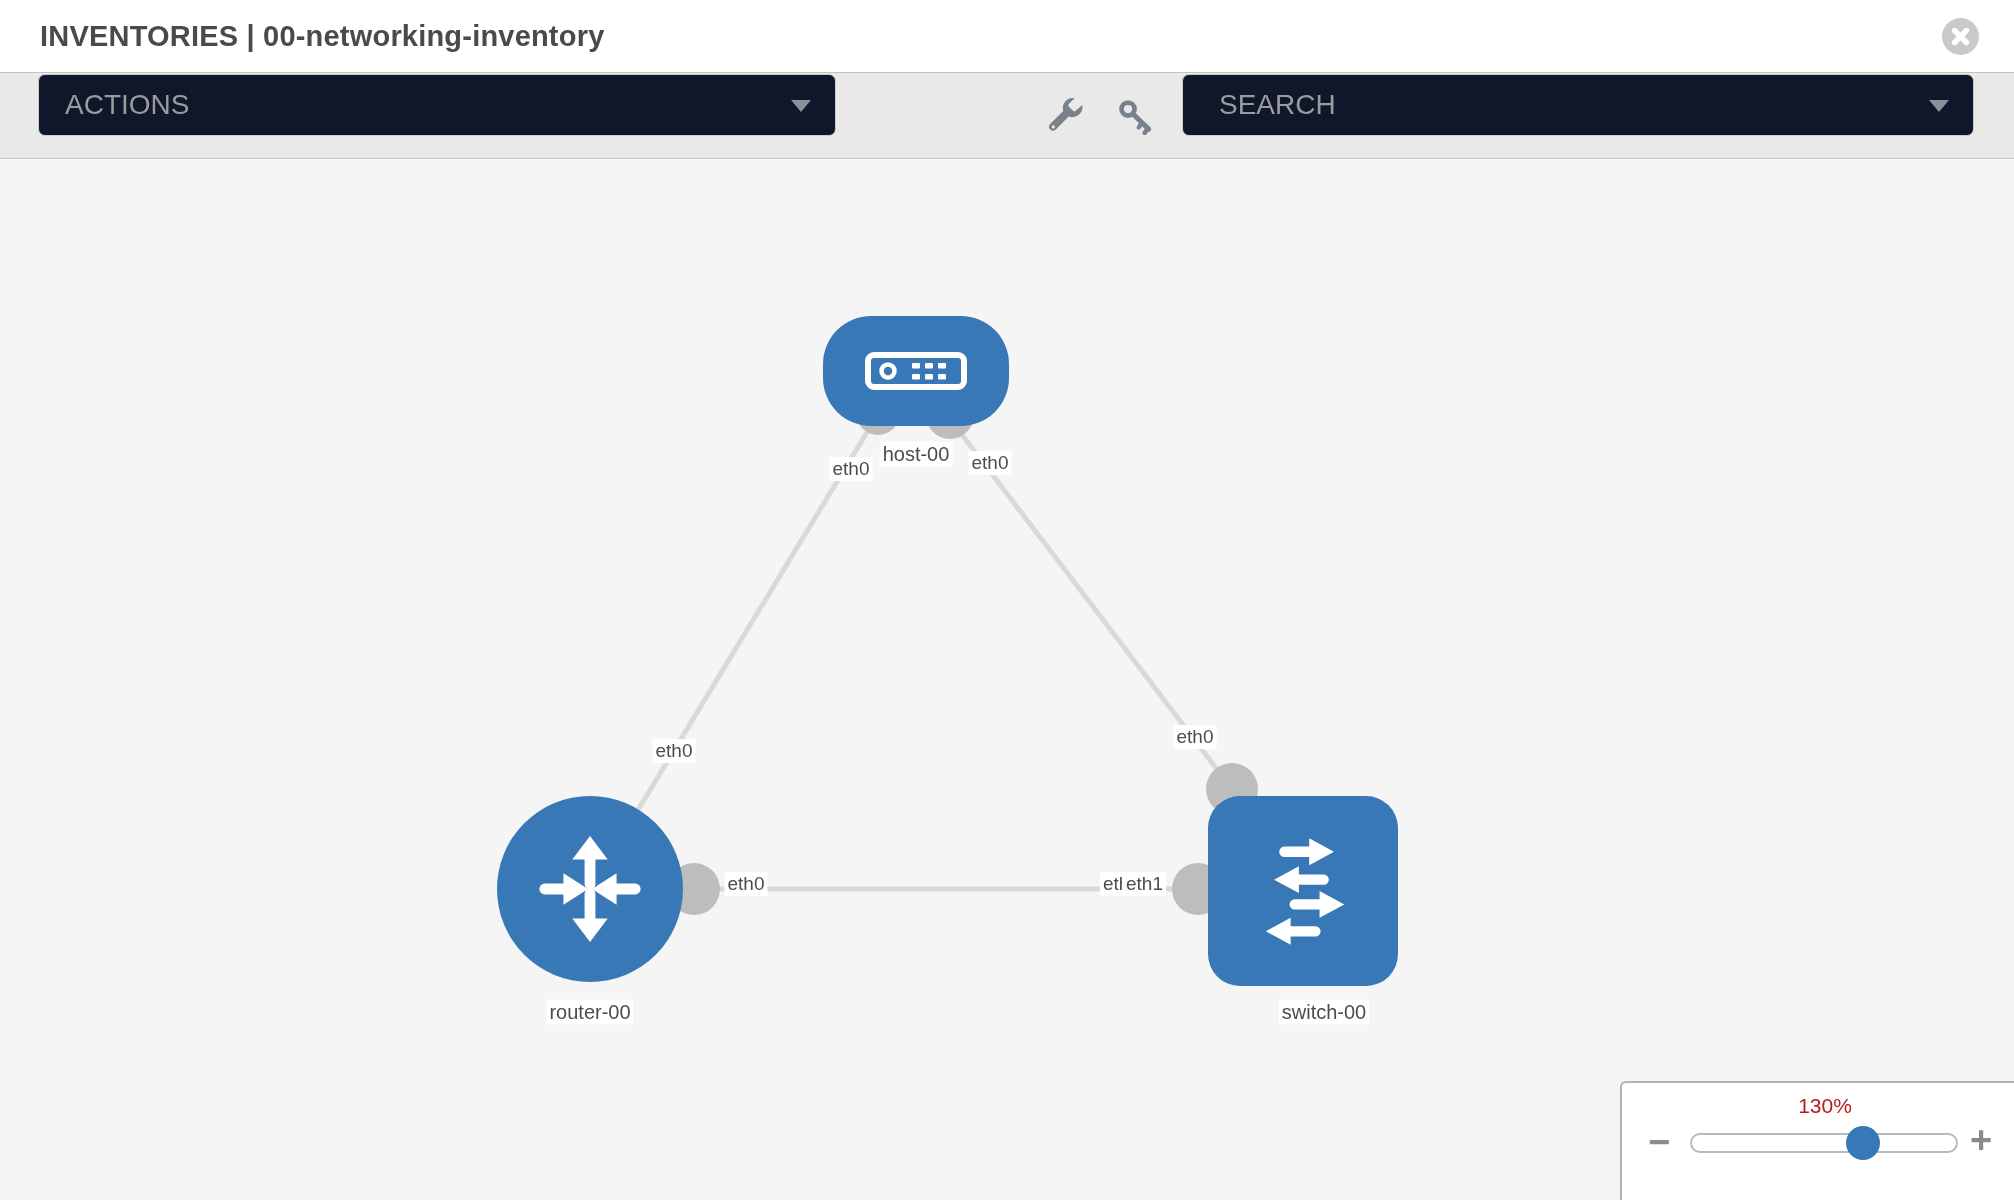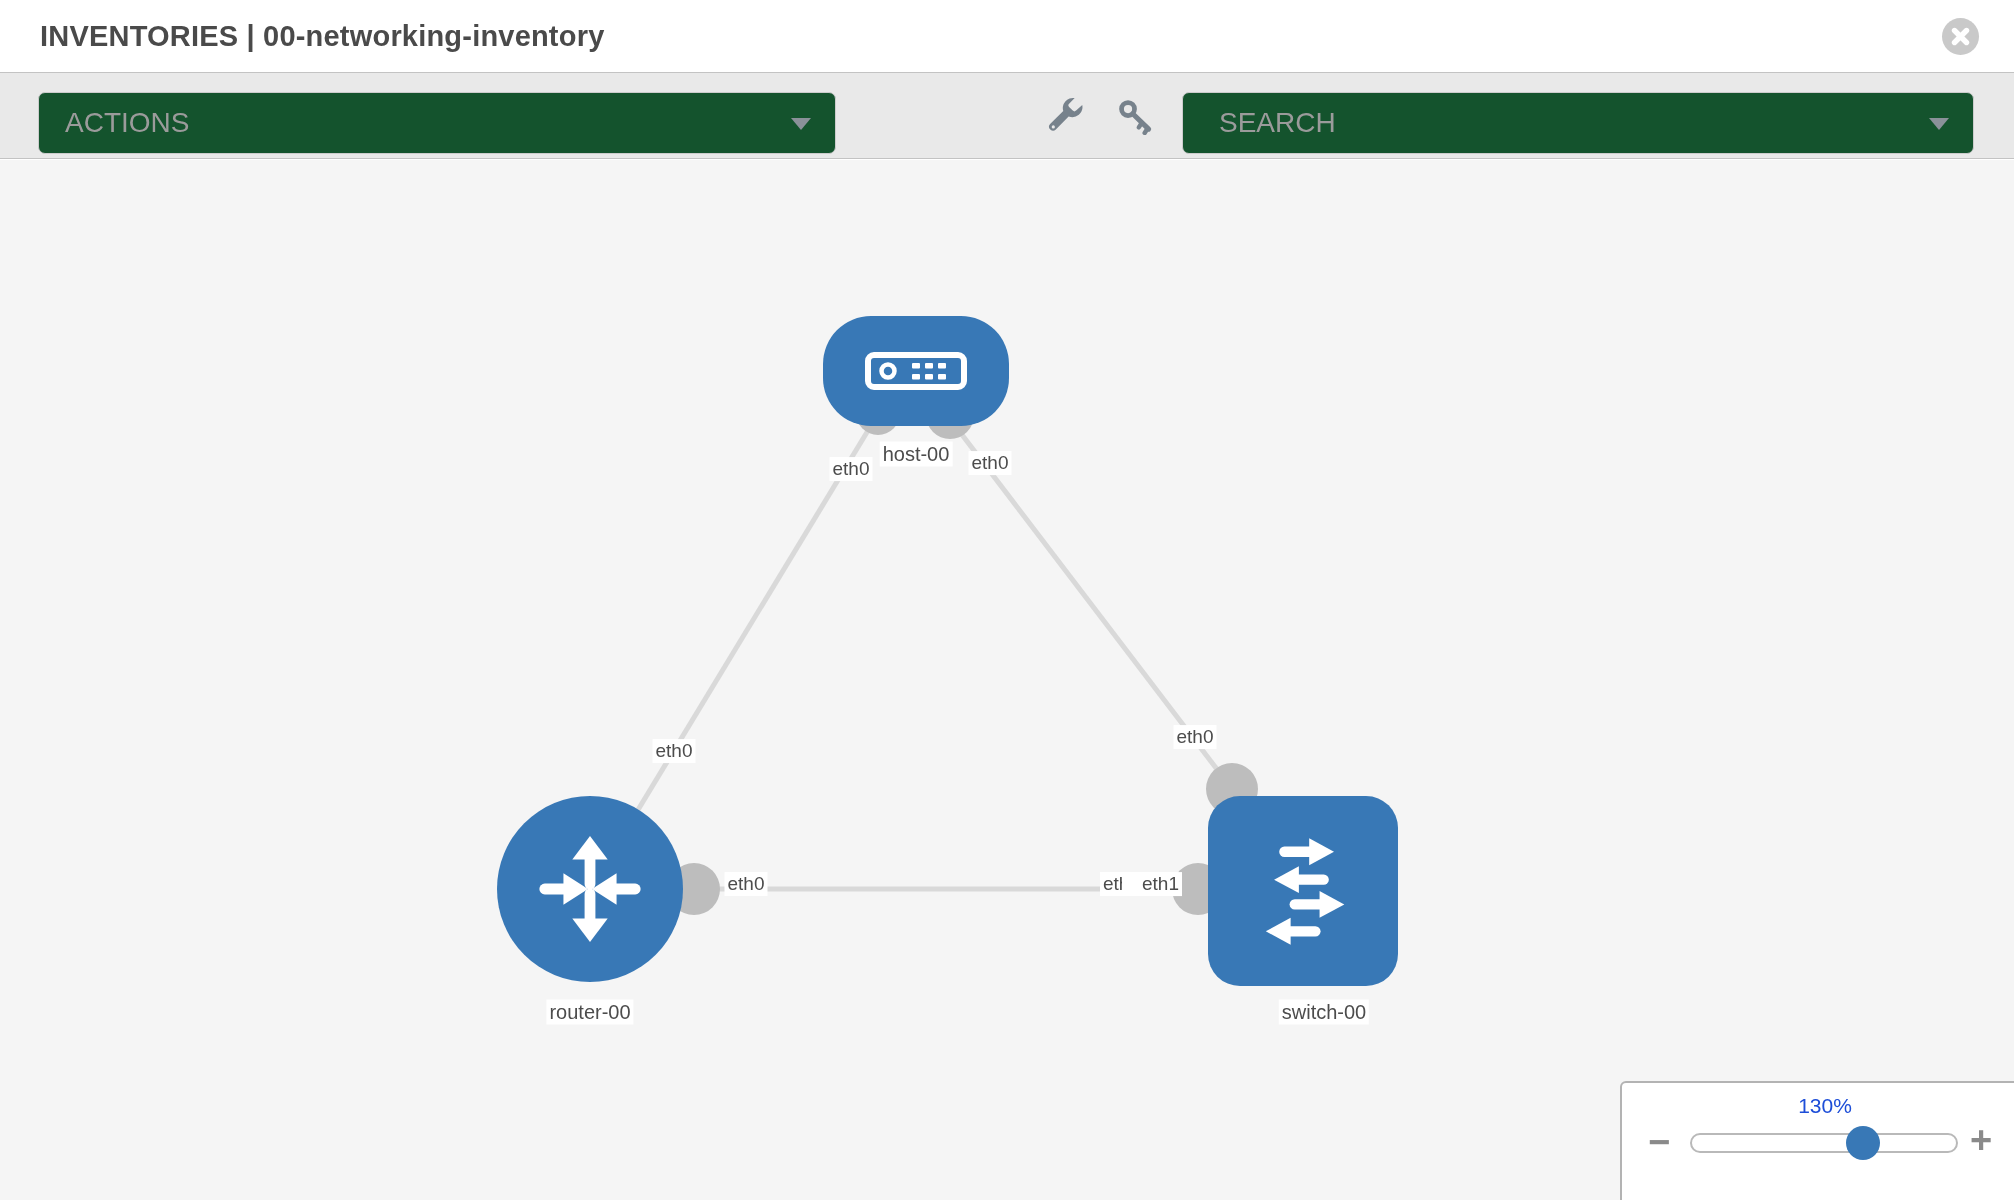--- a/index.html
+++ b/index.html
@@ -16,21 +16,21 @@
   .close-btn{
     position:absolute;left:1942px;top:18px;width:37px;height:37px;border-radius:50%;
     background:#c9c9c9;cursor:pointer;display:flex;align-items:center;justify-content:center;
   }
   
   .toolbar{
     position:absolute;left:0;top:72px;width:2014px;height:87px;background:#e9e9e9;
     border-top:1px solid #c3c3c3;border-bottom:1px solid #c3c3c3;box-sizing:border-box;
   }
   .dropdown{
-    position:absolute;top:19px;height:62px;background:#14532d;border:1px solid #cccccc;
+    position:absolute;top:1px;height:62px;background:#0f172a;border:1px solid #cccccc;
     border-radius:7px;box-sizing:border-box;display:flex;align-items:center;
     padding:0 26px;color:#9b9b9b;font-size:28px;cursor:pointer;
   }
   .dropdown .caret{
     position:absolute;right:24px;top:50%;margin-top:-5px;width:0;height:0;
     border-left:10px solid transparent;border-right:10px solid transparent;
     border-top:12px solid #8a9199;
   }
   .dd-actions{left:38px;width:798px;}
   .dd-search{left:1182px;width:792px;padding-left:36px;}
@@ -46,29 +46,29 @@
   .node-host{left:823px;top:156px;width:186px;height:110px;border-radius:48px;}
   .node-router{left:497px;top:636px;width:186px;height:186px;border-radius:50%;}
   .node-switch{left:1208px;top:636px;width:190px;height:190px;border-radius:32px;}
   .graph-label{
     position:absolute;transform:translate(-50%,-50%);background:#ffffff;
     color:#4c4c4c;white-space:nowrap;line-height:1.15;padding:1px 3px;
   }
   .node-label{font-size:20px;}
   .iface-label{font-size:19px;}
   .iface-under{transform:translateY(-50%);}
-  .iface-over{transform:translateY(-50%);padding-left:20px;}
+  .iface-over{transform:translateY(-50%);padding-left:4px;}
   
   .zoom-panel{
     position:absolute;left:1620px;top:921px;width:500px;height:300px;background:#ffffff;
     border:2px solid #b3b3b3;border-radius:6px;box-sizing:border-box;
   }
   .zoom-value{
     position:absolute;left:133px;top:11px;width:140px;text-align:center;
-    font-size:21px;color:#1d4ed8;
+    font-size:21px;color:#b91c1c;
   }
   .zoom-minus,.zoom-plus{
     position:absolute;font-size:38px;font-weight:bold;color:#8a8a8a;cursor:pointer;line-height:1;
   }
   .zoom-minus{left:26px;top:40px;}
   .zoom-plus{left:348px;top:38px;}
   .zoom-track{
     position:absolute;left:68px;top:50px;width:268px;height:20px;background:#ffffff;
     border:2px solid #b9b9b9;border-radius:12px;box-sizing:border-box;cursor:pointer;
   }

